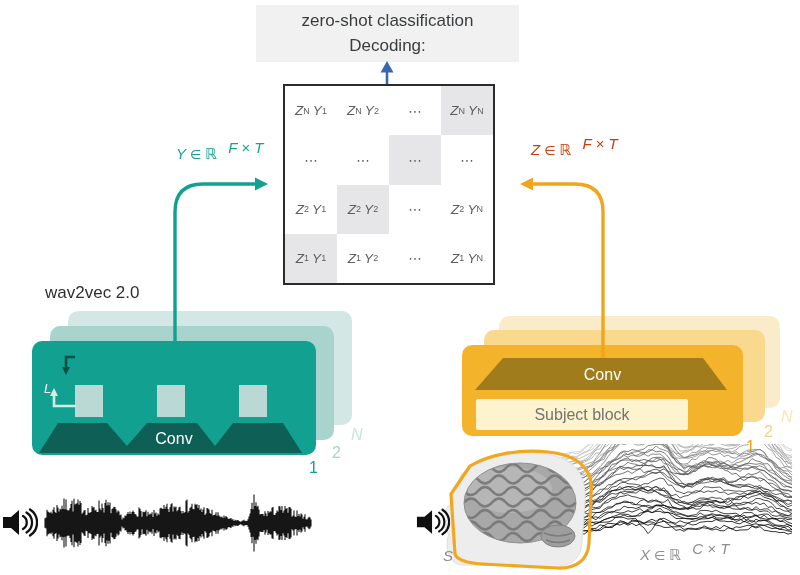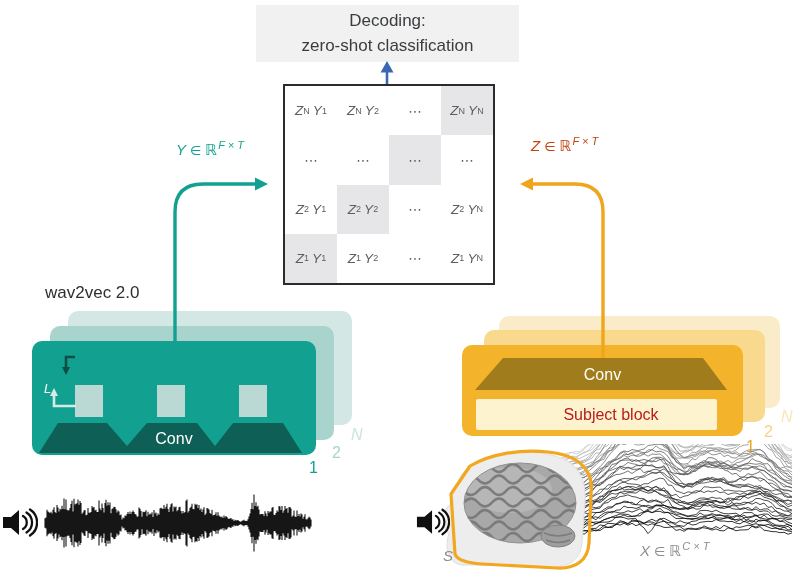--- a/index.html
+++ b/index.html
@@ -19,21 +19,21 @@
   .mcell.hl{background:#e6e6e8;}
   .mcell sub{font-size:9px;vertical-align:-3px;line-height:0;}
   .mcell i{font-style:italic;}
   .mcell .y{margin-left:3px;}
   .clip-label{left:283px;top:291px;width:212px;text-align:center;font-size:16.5px;color:#333;}
 
   
   .mlab{font-size:15px;font-style:italic;white-space:nowrap;}
   .mlab .mel{font-style:normal;font-size:13px;margin:0 4px;}
   .mlab .mbb{font-style:normal;}
-  .mlab .msup{font-size:11px;vertical-align:6px;margin-left:1px;}
+  .mlab .msup{font-size:15px;vertical-align:6px;margin-left:11px;}
   .lab-y{left:176px;top:139px;color:#16a291;}
   .lab-z{left:531px;top:135px;color:#c2410c;}
   .lab-x{left:640px;top:540px;color:#8e8e8e;}
   .lab-s{left:443px;top:547px;color:#8e8e8e;font-size:15px;font-style:italic;}
 
   
   .mod-title{font-size:17px;color:#2f2f2f;}
   .wv-title{left:30px;top:283px;margin-left:15px;}
   .bm-title{left:600px;top:283px;width:175px;text-align:right;}
 
@@ -47,43 +47,43 @@
   .sq{width:28px;height:32px;background:#bad9d4;top:385px;}
   .sq1{left:75px;}  .sq2{left:157px;}  .sq3{left:239px;}
   .wv-conv-label{left:32px;top:430px;width:284px;text-align:center;color:#fff;font-size:16px;}
   .l-label{left:44px;top:381px;color:#fff;font-size:13px;font-style:italic;}
 
   
   .bm-c3{left:499px;top:316px;width:281px;height:92px;background:#fbecc9;}
   .bm-c2{left:484px;top:330px;width:281px;height:92px;background:#f8d98d;}
   .bm-c1{left:462px;top:345px;width:281px;height:91px;background:#f3b32b;}
   .subject-block{left:476px;top:399px;width:212px;height:31px;background:#fdf3ce;border-radius:2px;
-    display:flex;align-items:center;justify-content:center;color:#b91c1c;font-size:16px;padding-left:29px;}
+    display:flex;align-items:center;justify-content:center;color:#737373;font-size:16px;}
   .bm-conv-label{left:462px;top:366px;width:281px;text-align:center;color:#fff;font-size:16px;}
 
   
   .stacknum{font-size:16px;}
   .t1{left:309px;top:459px;color:#12a190;}
   .t2{left:332px;top:444px;color:#a8d4ce;}
   .tN{left:351px;top:426px;color:#cce4e0;font-style:italic;}
   .y1{left:746px;top:438px;color:#efa11a;}
   .y2{left:764px;top:423px;color:#f6d185;}
   .yN{left:781px;top:408px;color:#fae5b5;font-style:italic;}
 
   svg{display:block;}
   .overlay{left:0;top:0;pointer-events:none;z-index:9;}
 </style>
 </head>
 <body>
 
 <div class="stage">
 
   <div class="abs decoding-box">
+    <div>zero-shot classification</div>
     <div>Decoding:</div>
-    <div>zero-shot classification</div>
   </div>
 
   <div class="abs matrix">
     <div class="mgrid">
         <div class="mcell">
           <i>Z</i>
           <sub>N</sub>
           <i class="y">Y</i>
           <sub>1</sub>
         </div>

